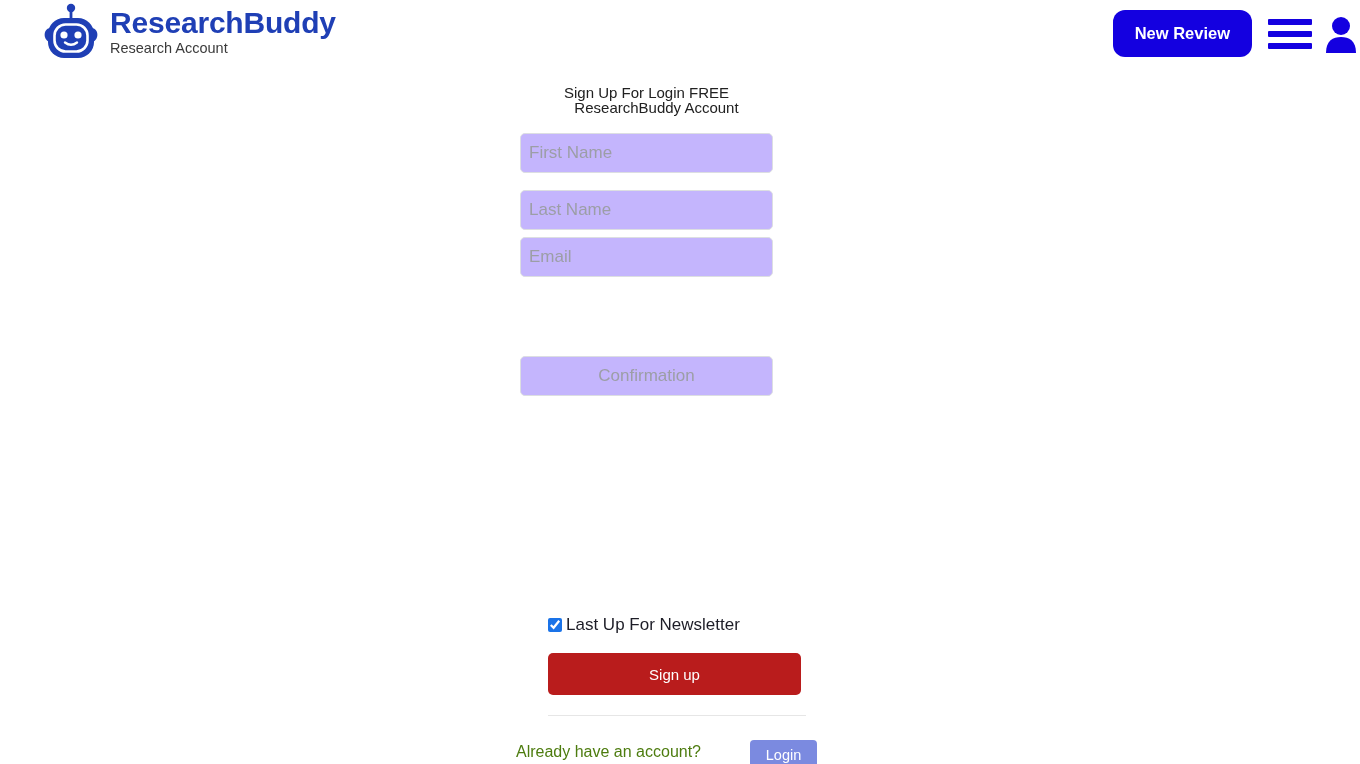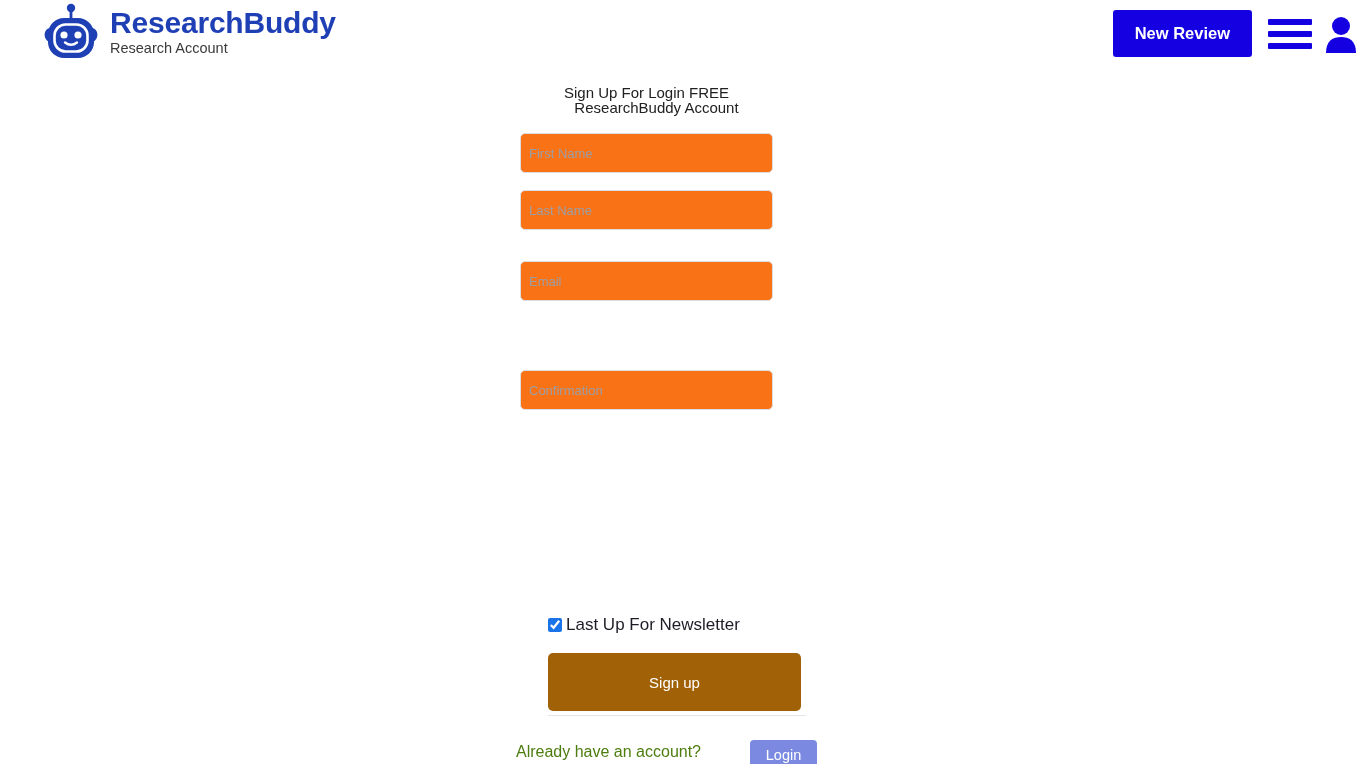--- a/index.html
+++ b/index.html
@@ -53,21 +53,21 @@
   .header-right {
     position: absolute;
     right: 18px; top: 10px;
     display: flex;
     align-items: center;
   }
   .new-review-btn {
     background: #1400e0;
     color: #ffffff;
     border: none;
-    border-radius: 3px;
+    border-radius: 12px;
     font-family: "Liberation Sans", sans-serif;
     font-size: 16.5px;
     font-weight: bold;
     padding: 0 22px;
     height: 47px;
     line-height: 47px;
     cursor: pointer;
     white-space: nowrap;
   }
   .hamburger {
@@ -110,33 +110,33 @@
   }
   .form-heading .l2 { display: block; margin-top: 0px; padding-left: 20px; }
 
   .field {
     position: absolute;
     left: 520px;
     width: 253px;
     height: 40px;
     border: 1px solid #dcdee2;
     border-radius: 5px;
-    background: #f97316;
-    font-family: "Liberation Sans", sans-serif;
-    font-size: 13px;
+    background: #c4b5fd;
+    font-family: "Liberation Sans", sans-serif;
+    font-size: 17px;
     color: #333;
     padding: 0 8px;
     outline: none;
   }
   .field::placeholder { color: #9c9ea6; }
   #f-first { top: 133px; }
   #f-last  { top: 190px; }
-  #f-email { top: 261px; }
+  #f-email { top: 237px; }
   #f-pass  { top: 306px; }
-  #f-conf  { top: 370px; }
+  #f-conf  { top: 356px; text-align: center; }
 
   .newsletter-row {
     position: absolute;
     left: 548px;
     top: 615px;
     display: flex;
     align-items: center;
   }
   .newsletter-row input[type=checkbox] {
     width: 14px; height: 14px;
@@ -150,22 +150,22 @@
     color: #1d1d27;
     line-height: 20px;
     white-space: nowrap;
   }
 
   .signup-btn {
     position: absolute;
     left: 548px;
     top: 653px;
     width: 253px;
-    height: 58px;
-    background: #a16207;
+    height: 42px;
+    background: #b91c1c;
     border: none;
     border-radius: 5px;
     color: #ffffff;
     font-family: "Liberation Sans", sans-serif;
     font-size: 15px;
     cursor: pointer;
   }
 
   .divider {
     position: absolute;

